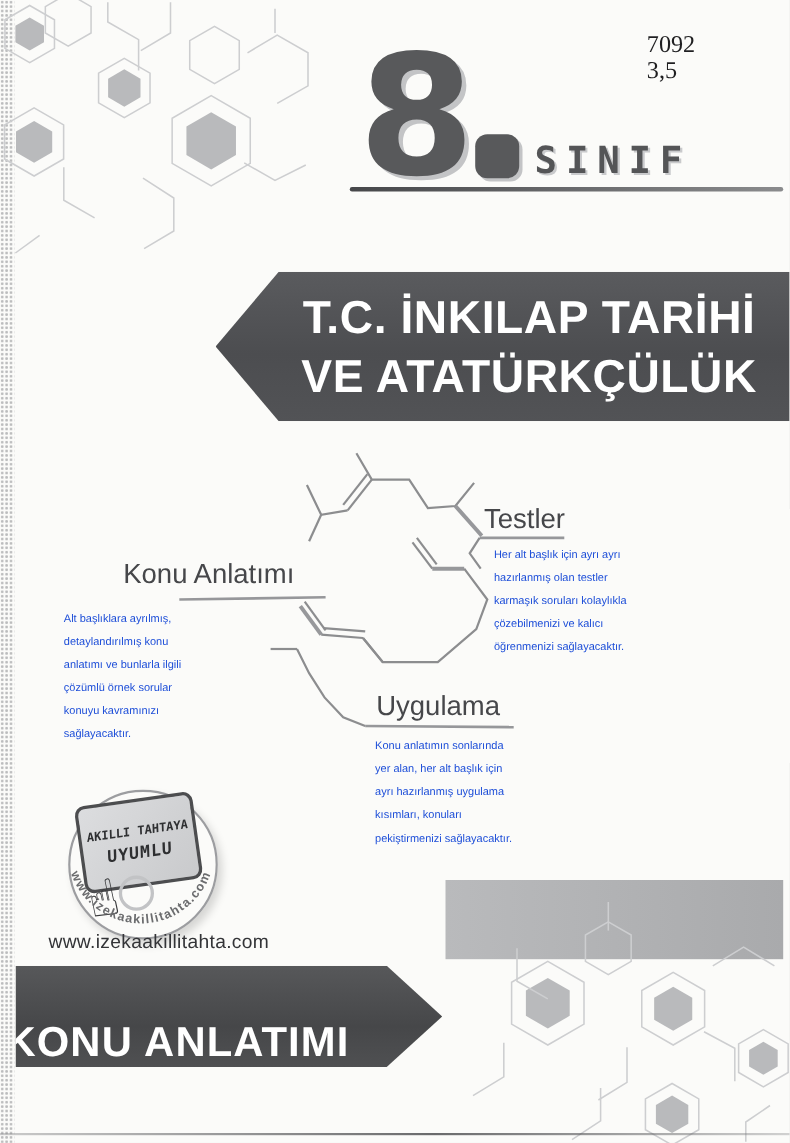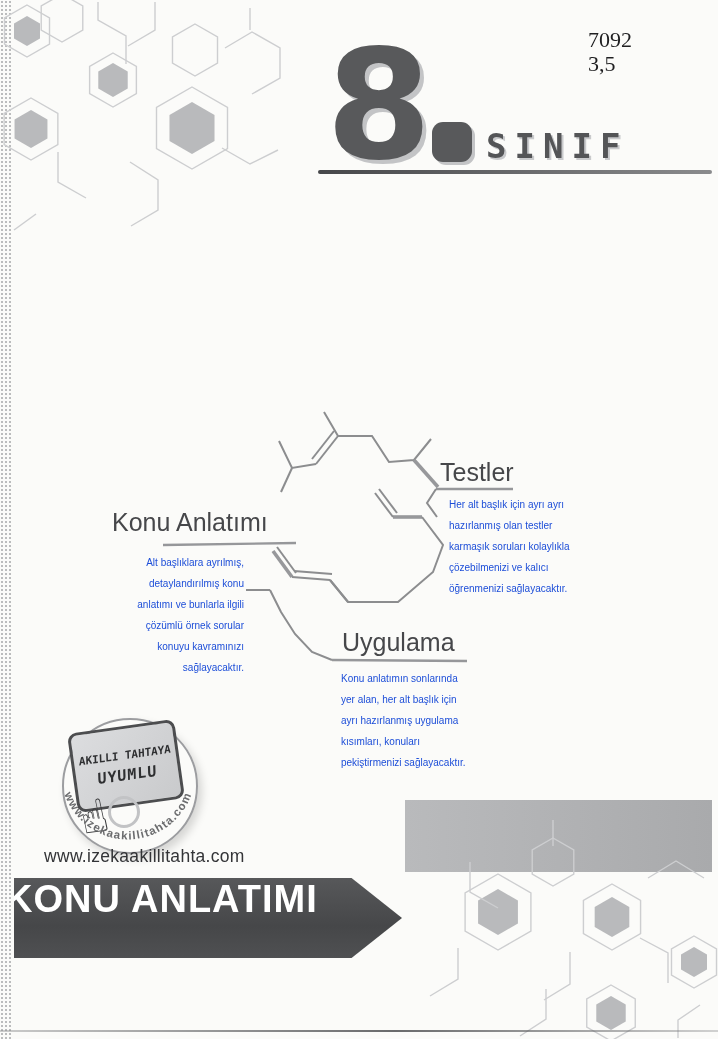--- a/index.html
+++ b/index.html
@@ -46,21 +46,21 @@
   }
   .title-banner span{
     color:#ffffff;font-weight:bold;font-size:42px;line-height:53px;
     letter-spacing:.5px;white-space:nowrap;
   }
   
   .feat-h{position:absolute;font-weight:normal;font-size:25px;color:#46474a;white-space:nowrap;}
   .feat-p{position:absolute;margin:0;font-size:10px;line-height:21px;color:#1d4ed8;
     white-space:pre-line;}
   .h-konu{left:112px;top:508px;}
-  .p-konu{left:58px;top:552px;width:186px;text-align:right;}
+  .p-konu{left:58px;top:552px;width:186px;}
   .h-testler{left:440px;top:458px;}
   .p-testler{left:449px;top:494px;width:232px;}
   .h-uygulama{left:342px;top:628px;}
   .p-uygulama{left:341px;top:668px;width:220px;}
   
   .stamp{position:absolute;left:50px;top:710px;width:152px;height:152px;}
   .stamp-circle{position:absolute;left:12px;top:8px;width:132px;height:132px;border-radius:50%;
     border:2.5px solid #9c9da0;box-shadow:4px 5px 8px rgba(0,0,0,.15);}
   .stamp-tablet{position:absolute;left:22px;top:16px;width:108px;height:80px;
     border:3px solid #4c4d4f;border-radius:9px;background:linear-gradient(135deg,#dcdddf,#c9cacc);
@@ -77,24 +77,24 @@
   .arc-svg{position:absolute;left:0;top:0;width:152px;height:152px;}
   .arc-text{font-family:"Liberation Sans",sans-serif;font-weight:bold;font-size:11.5px;
     letter-spacing:1.2px;fill:#6b6c6e;}
   
   .website{position:absolute;left:44px;top:846px;font-size:17.5px;color:#333437;letter-spacing:.3px;}
   
   .gray-band{position:absolute;left:405px;top:800px;width:307px;height:72px;
     background:linear-gradient(90deg,#b9babc,#a9aaac);}
   
   .footer-banner{
-    position:absolute;left:14px;top:878px;width:388px;height:80px;
+    position:absolute;left:14px;top:878px;width:388px;height:92px;
     background:linear-gradient(180deg,#57585a,#464749 60%,#4f5052);
     clip-path:polygon(0 0,87% 0,100% 50%,87% 100%,0 100%);
-    display:flex;align-items:flex-start;justify-content:center;
+    display:flex;align-items:flex-end;justify-content:center;
     padding-right:13%;box-sizing:border-box;
   }
   .footer-banner span{color:#fff;font-weight:bold;font-size:38px;letter-spacing:1px;white-space:nowrap;}
   .bottom-line{position:absolute;left:0;top:1030px;width:718px;height:2px;
     background:linear-gradient(90deg,rgba(130,131,133,.4),rgba(80,81,83,.85) 55%,rgba(130,131,133,.35));}
 </style>
 </head>
 <body>
 
 <div class="page">
@@ -177,20 +177,24 @@
   <div class="code">
     <div>7092</div>
     <div>3,5</div>
   </div>
 
   <div class="eight">8</div>
   <div class="dot"></div>
   <div class="sinif">SINIF</div>
   <div class="rule"></div>
 
+  <div class="title-banner">
+    <span>T.C. İNKILAP TARİHİ</span>
+    <span>VE ATATÜRKÇÜLÜK</span>
+  </div>
 
   <div class="feat-h h-konu">Konu Anlatımı</div>
   <p class="feat-p p-konu">Alt başlıklara ayrılmış,
 detaylandırılmış konu
 anlatımı ve bunlarla ilgili
 çözümlü örnek sorular
 konuyu kavramınızı
 sağlayacaktır.</p>
 
   <div class="feat-h h-testler">Testler</div>

